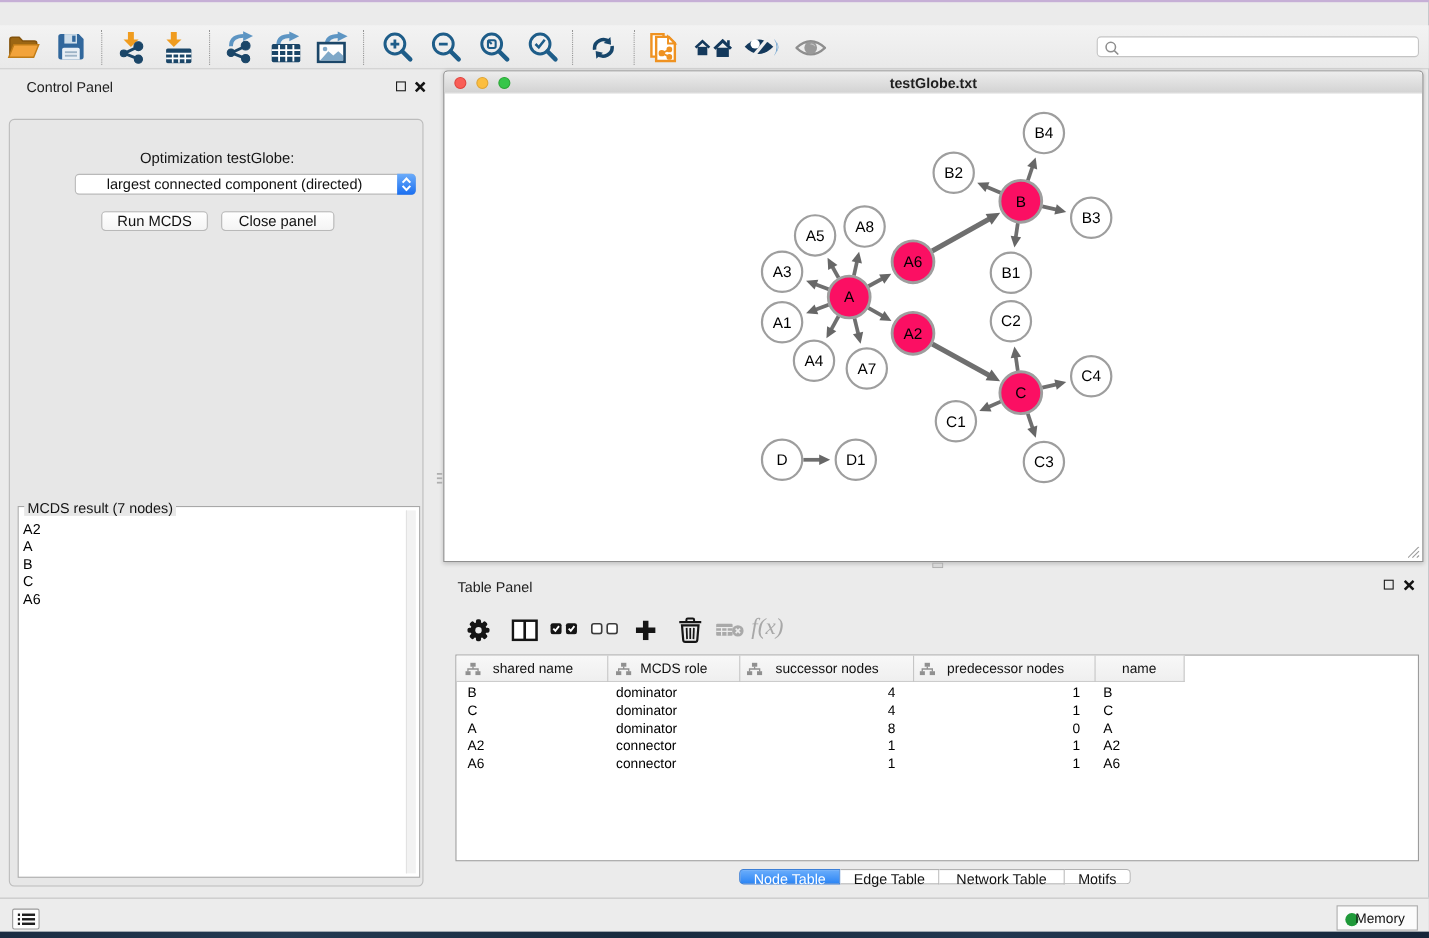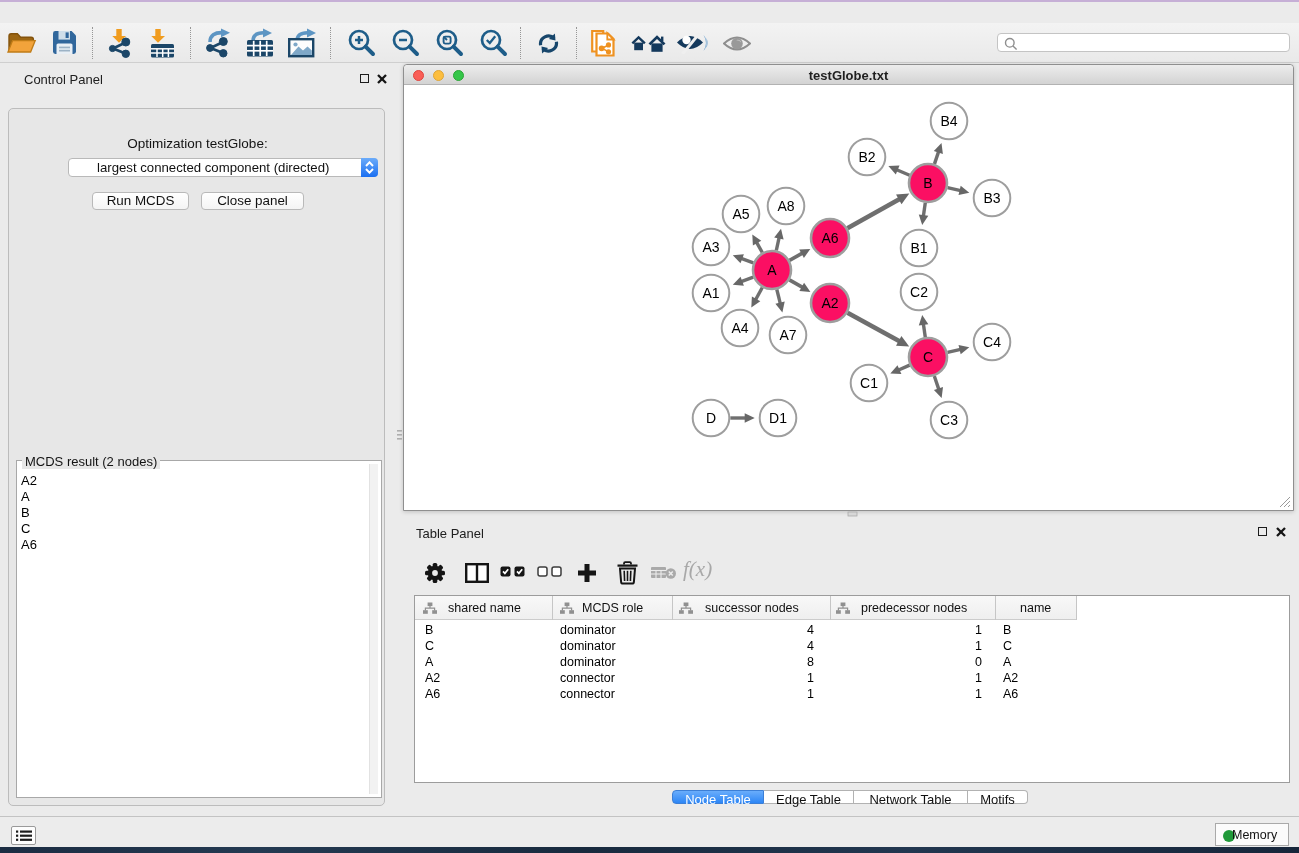--- a/index.html
+++ b/index.html
@@ -264,21 +264,21 @@
         <svg class="abs" style="left:4px;top:3px" width="9" height="13" viewBox="0 0 9 13">
   <polyline points="1,5 4.5,1.3 8,5" fill="none" stroke="#fff" stroke-width="1.9"></polyline>
   <polyline points="1,8 4.5,11.7 8,8" fill="none" stroke="#fff" stroke-width="1.9"></polyline>
 </svg>
       </span></div>
 <div class="cbtn" style="left:92px;width:97px">Run MCDS</div>
 <div class="cbtn" style="left:201px;width:103px">Close panel</div>
 <div id="fieldset">
       <div id="fsscroll"></div>
     </div>
-<div id="fslegend">MCDS result (2 nodes)</div>
+<div id="fslegend">MCDS result (7 nodes)</div>
 <div id="fslist">A2<br>A<br>B<br>C<br>A6</div>
 <div id="netwin">
   <div id="nwtitle">
     <div class="ntl r"></div>
         <div class="ntl y"></div>
         <div class="ntl g"></div>
     <div class="t">testGlobe.txt</div>
   </div>
   <svg id="graph" width="888" height="424" viewBox="0 0 888 424" font-family="Liberation Sans, sans-serif">
 <line x1="349.3" y1="192.1" x2="337.2" y2="196.6" stroke="#6f6f6f" stroke-width="3.4"></line>

